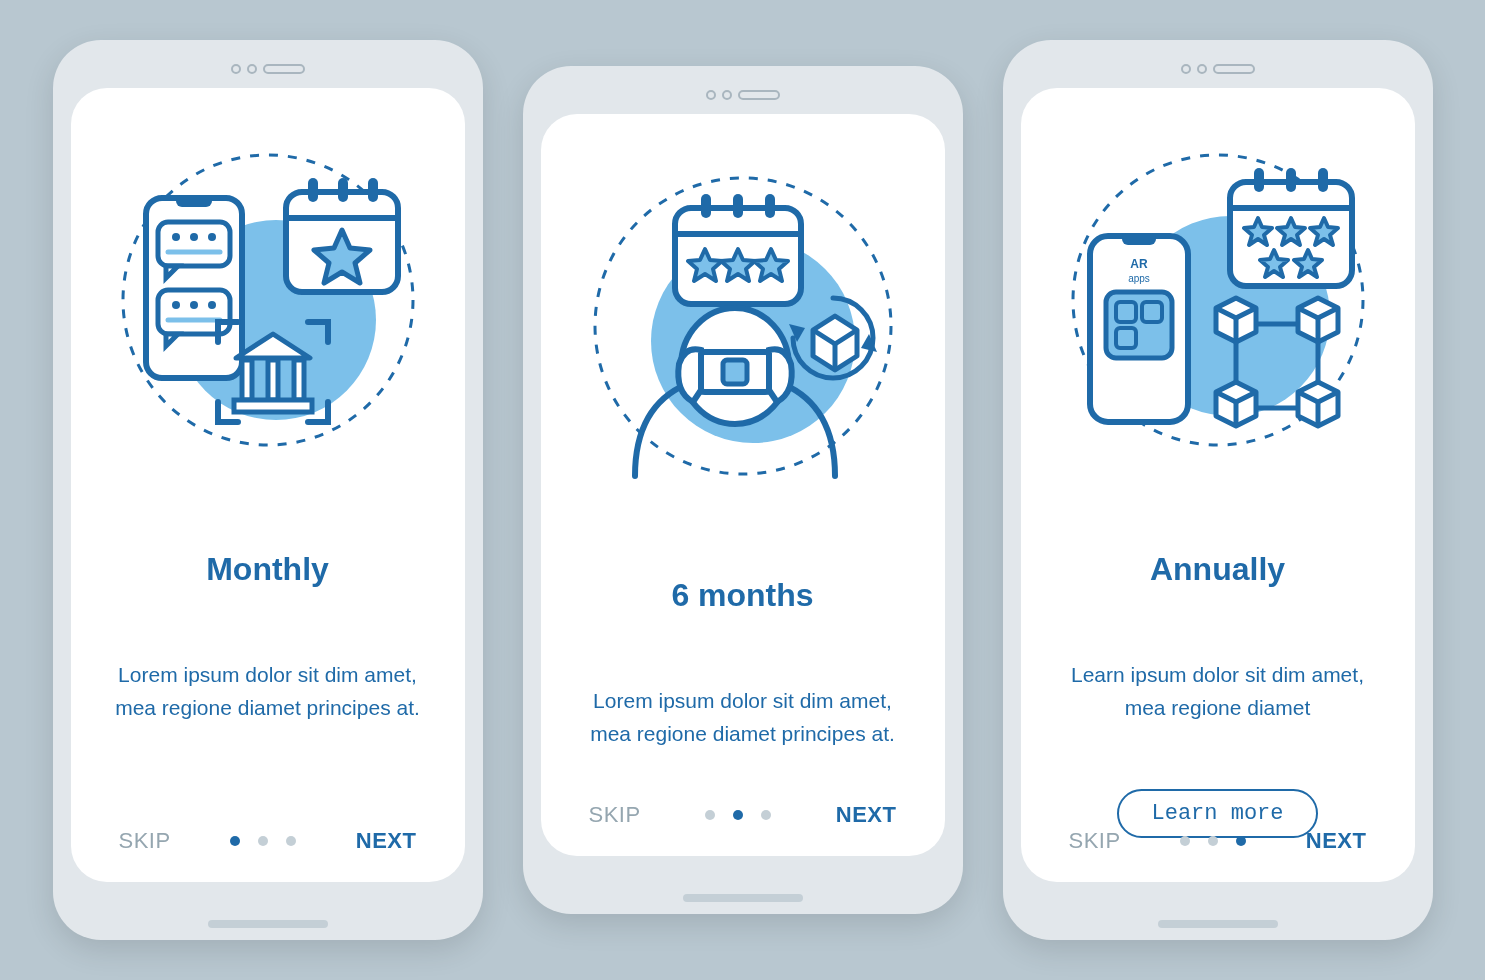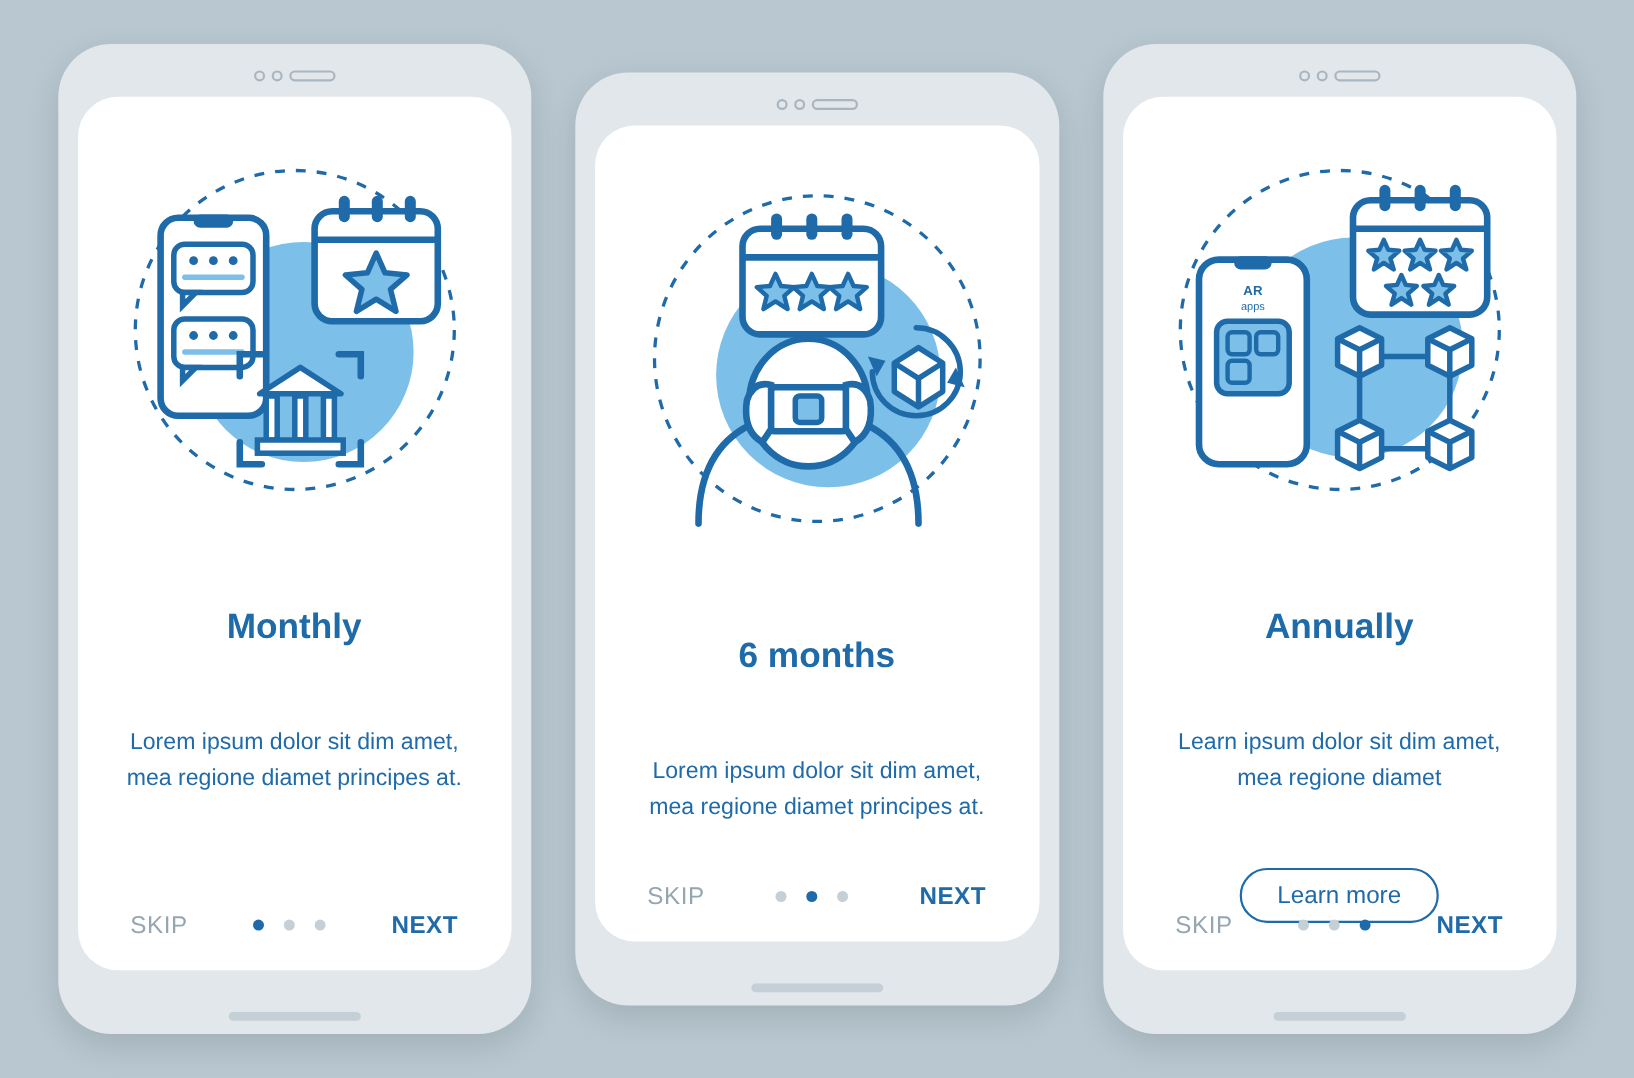--- a/index.html
+++ b/index.html
@@ -74,20 +74,21 @@
   }
   .learn-more {
     margin-top: 22px;
     border: 2.5px solid #1f6aa8;
     background: transparent;
     color: #1f6aa8;
     font-size: 22px;
     padding: 10px 32px;
     border-radius: 100px;
     cursor: pointer;
+    font-family: Liberation Mono, monospace;
   }
   .nav {
     position: absolute;
     left: 0; right: 0;
     bottom: 28px;
     display: flex;
     align-items: center;
     justify-content: space-between;
     padding: 0 48px;
   }

